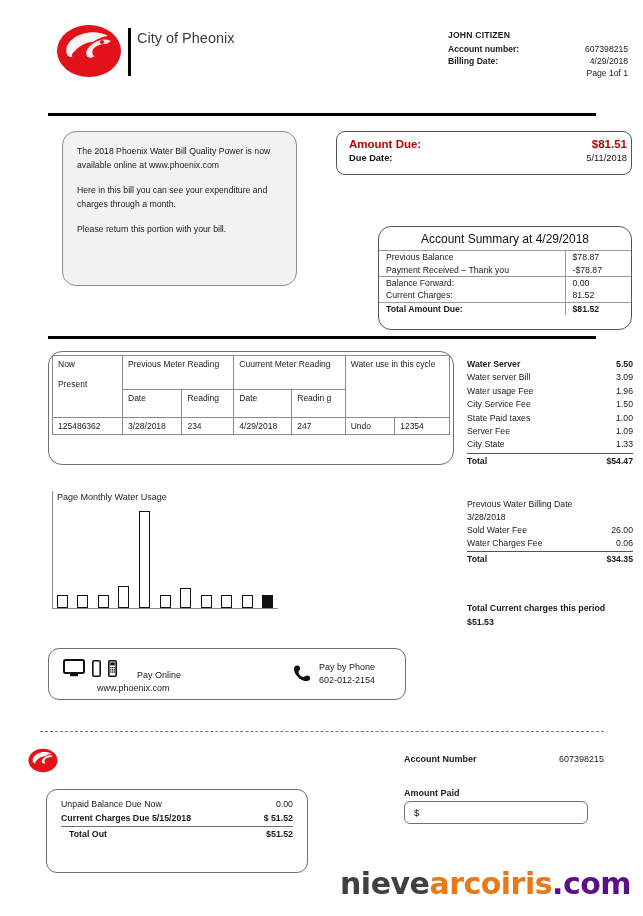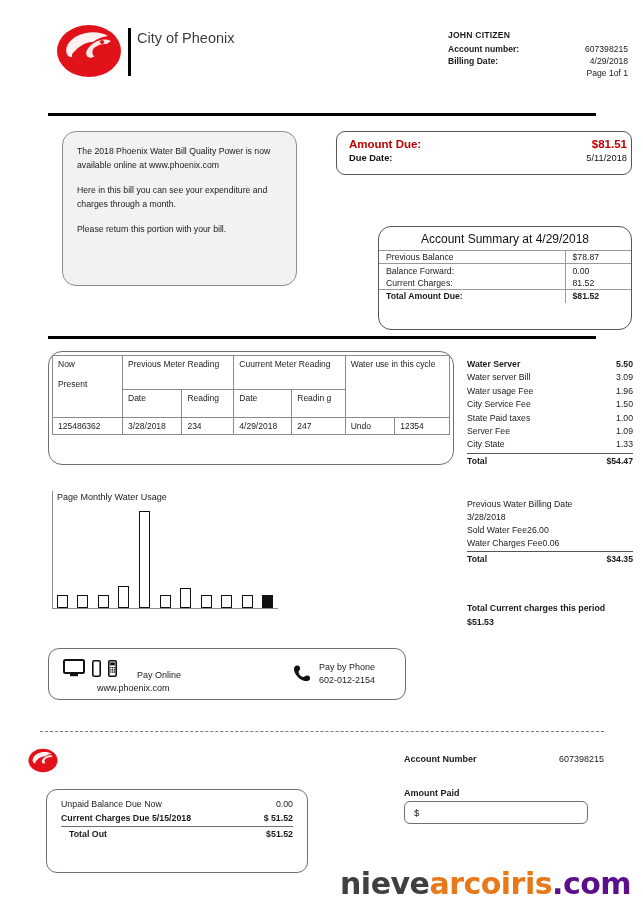--- a/index.html
+++ b/index.html
@@ -222,20 +222,21 @@
 
   .prev-billing {
     position: absolute;
     left: 467px; top: 498px;
     width: 166px;
     font-size: 8.7px;
   }
   .prev-billing .pb-title { line-height: 13px; }
   .pb-row {
     display: flex;
+    justify-content: space-between;
     line-height: 13.2px;
   }
   .pb-total {
     display: flex;
     justify-content: space-between;
     border-top: 1px solid #555;
     font-weight: bold;
     padding-top: 1px;
     margin-top: 1px;
     line-height: 13px;
@@ -468,20 +469,24 @@
   </div>
 </div>
 
 <div class="summary-box">
   <div class="summary-title">Account Summary at 4/29/2018</div>
   <table class="summary-table">
     <tbody>
         <tr class="top-edge">
       <td>Previous Balance</td>
       <td class="v">$78.87</td>
+    </tr>
+    <tr>
+      <td>Payment Received – Thank you</td>
+      <td class="v">-$78.87</td>
     </tr>
     <tr class="sep">
       <td>Balance Forward:</td>
       <td class="v">0.00</td>
     </tr>
     <tr>
       <td>Current Charges:</td>
       <td class="v">81.52</td>
     </tr>
     <tr class="total">

